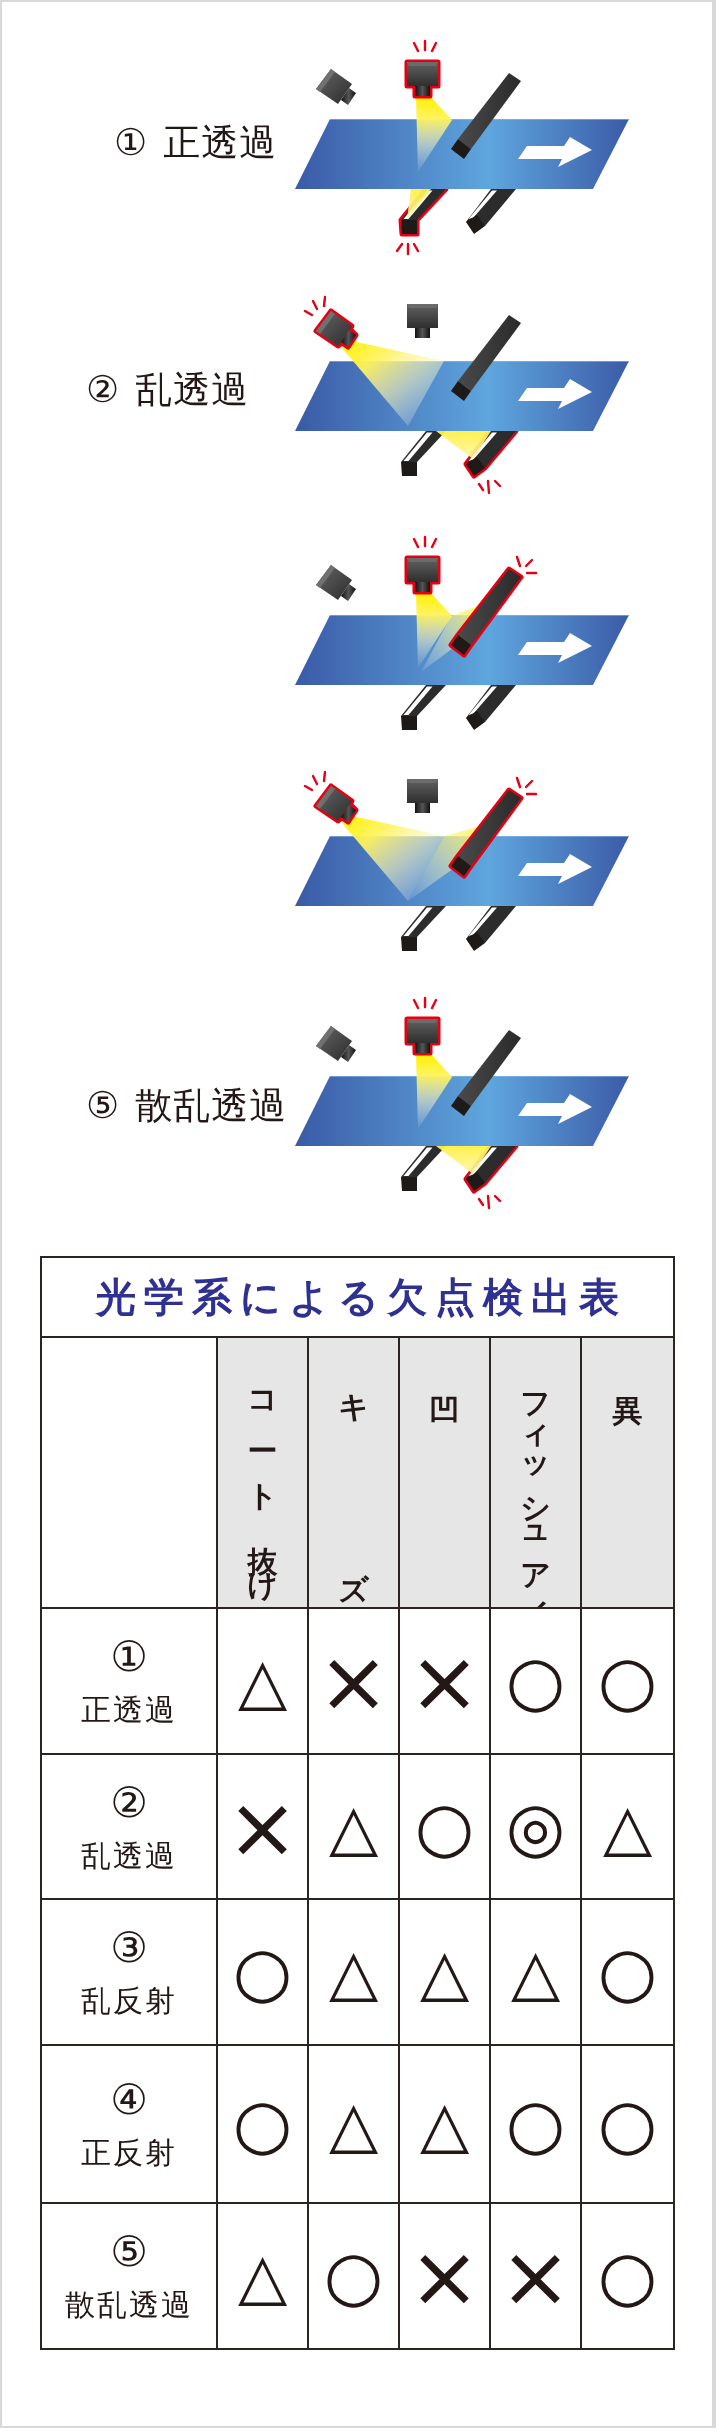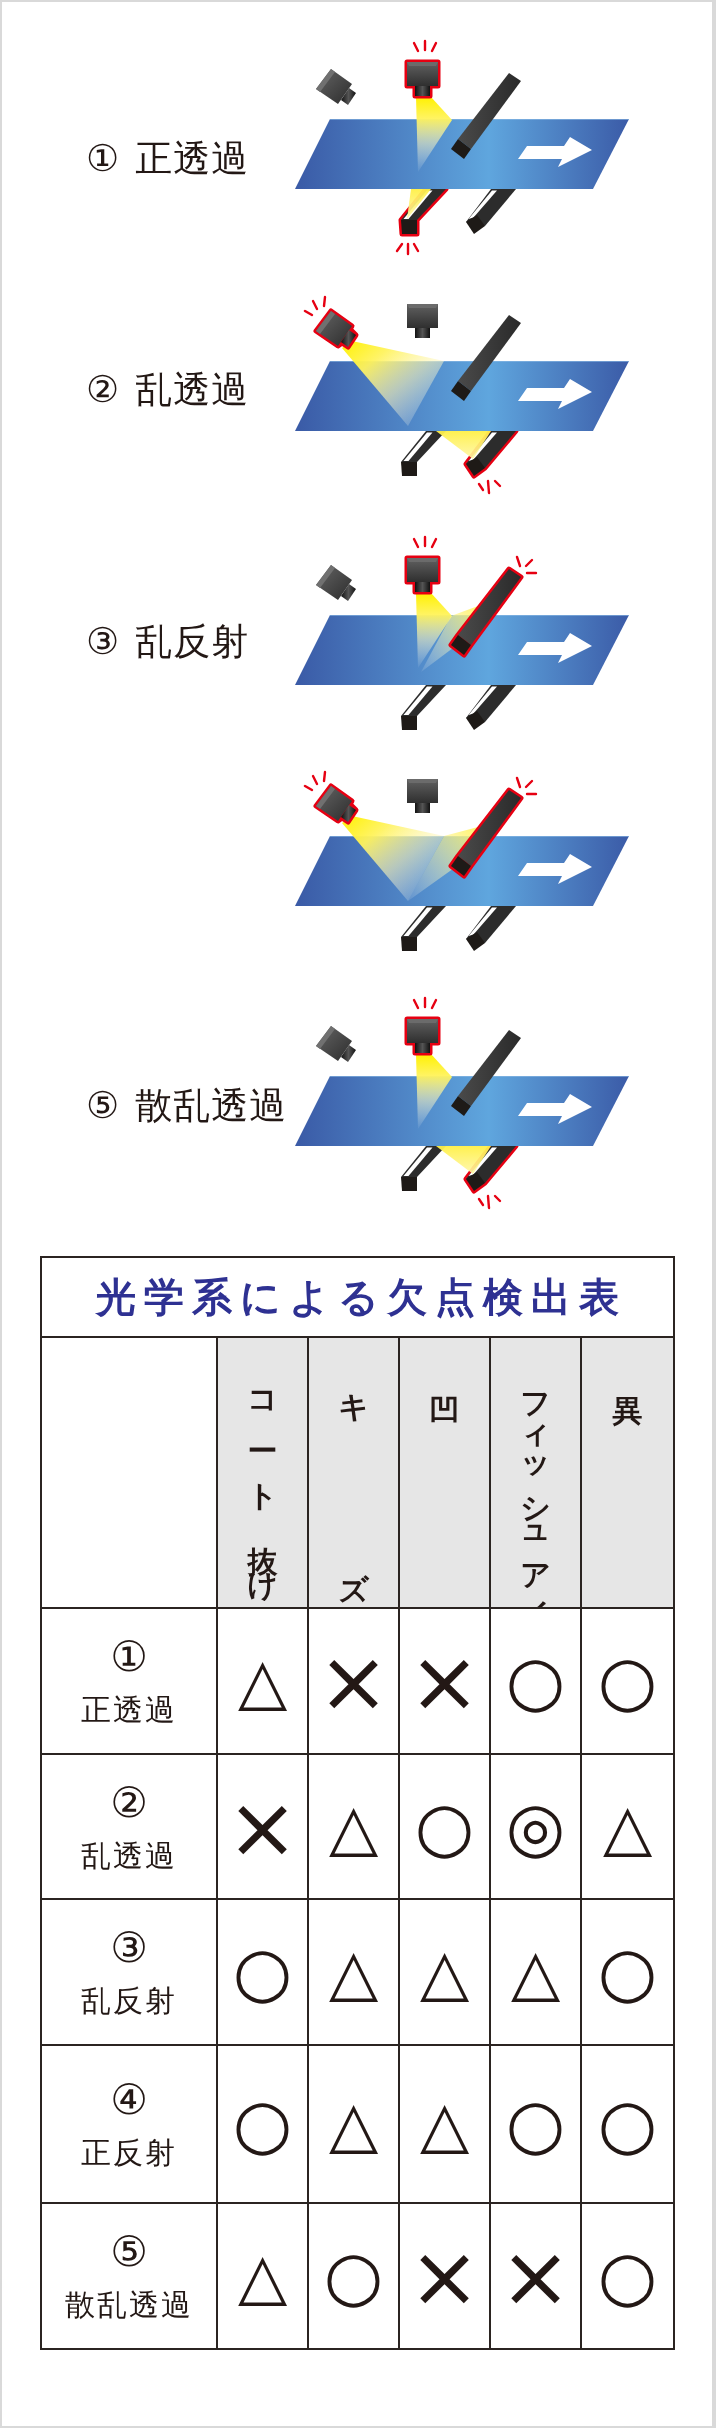--- a/index.html
+++ b/index.html
@@ -178,21 +178,21 @@
 
       <polygon id="d-light-top" points="136,68 151,68 172,91 138,143" fill="url(#g-cone-v)"></polygon>
       <polygon id="d-light-ang" points="62,77 72,70 164,90 128,155" fill="url(#g-cone-d)"></polygon>
       <polygon id="d-refl-top" points="141,147 171,91 198,81 177,120" fill="url(#g-refl)"></polygon>
       <polygon id="d-refl-ang" points="128,155 164,90 198,81 177,120" fill="url(#g-refl)"></polygon>
       <polygon id="d-under-ll" points="131,160 151,160 127,190" fill="url(#g-under)"></polygon>
       <polygon id="d-under-lr" points="156,160 211,160 193,188" fill="url(#g-under)"></polygon>
     </defs>
   </svg>
 
-  <div class="scene-label" style="top:136px;">
+  <div class="scene-label" style="top:120px;margin-left:28px;">
     <span class="scene-num">①</span><span class="scene-name">正透過</span>
   </div>
   <svg class="scene-svg" style="top:29px;" viewBox="0 0 360 240">
     <g data-cam="top">
       <g data-light="lower-left">
         <use href="#d-bar-ll-red" class="cond bar-ll-on"></use>
         <use href="#d-bar-ll"></use>
         <use href="#d-sparks-ll" class="cond bar-ll-on"></use>
         <use href="#d-bar-lr-red" class="cond bar-lr-on"></use>
         <use href="#d-bar-lr"></use>
@@ -244,23 +244,20 @@
         <use href="#d-cam-top-red" class="cond cam-top-on"></use>
         <use href="#d-cam-top"></use>
         <use href="#d-sparks-top" class="cond cam-top-on"></use>
         <use href="#d-bar-up-red" class="cond bar-up-on"></use>
         <use href="#d-bar-up"></use>
         <use href="#d-sparks-up" class="cond bar-up-on"></use>
       </g>
     </g>
   </svg>
 
-  <div class="scene-label" style="top:619px;">
-    <span class="scene-num">③</span><span class="scene-name">乱反射</span>
-  </div>
   <svg class="scene-svg" style="top:525px;" viewBox="0 0 360 240">
     <g data-cam="top">
       <g data-light="upper">
         <use href="#d-bar-ll-red" class="cond bar-ll-on"></use>
         <use href="#d-bar-ll"></use>
         <use href="#d-sparks-ll" class="cond bar-ll-on"></use>
         <use href="#d-bar-lr-red" class="cond bar-lr-on"></use>
         <use href="#d-bar-lr"></use>
         <use href="#d-sparks-lr" class="cond bar-lr-on"></use>
         <use href="#d-under-ll" class="cond under-ll"></use>

